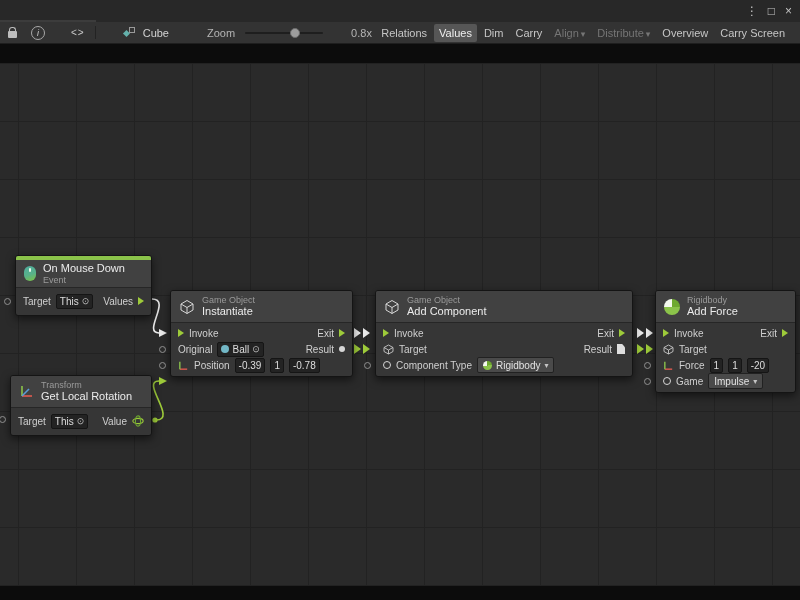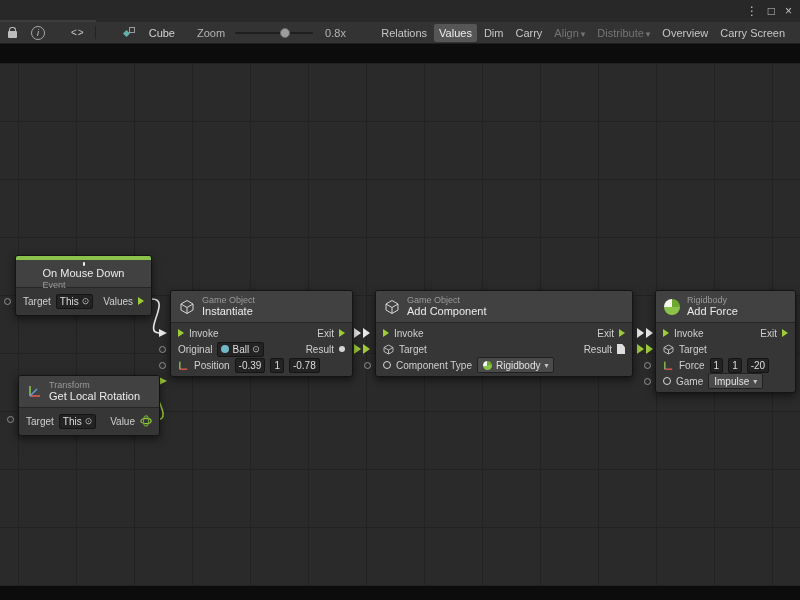--- a/index.html
+++ b/index.html
@@ -20,28 +20,28 @@
 
   
   .toolbar{position:absolute;top:22px;left:0;width:800px;height:22px;background:#333333;
     border-bottom:1px solid #1e1e1e;display:flex;align-items:center;font-size:11px;color:#bdbdbd;box-sizing:border-box;}
   .lock{width:9px;height:7px;background:#bdbdbd;position:relative;border-radius:1px;margin:3px 0 0 8px;}
   .lock::before{content:"";position:absolute;left:1px;top:-4px;width:5px;height:4px;border:1.5px solid #bdbdbd;border-bottom:none;border-radius:3px 3px 0 0;}
   .info{width:12px;height:12px;border-radius:50%;border:1px solid #a8a8a8;color:#c9c9c9;font-size:9px;font-style:italic;
     display:flex;align-items:center;justify-content:center;margin-left:14px;}
   .codeglyph{margin-left:26px;letter-spacing:1px;color:#c9c9c9;font-size:10px;}
   .tsep{width:1px;height:13px;background:#232323;margin:0 10px;}
-  .objref{display:flex;align-items:center;gap:14px;margin-left:18px;color:#d2d2d2;}
+  .objref{display:flex;align-items:center;gap:8px;margin-left:18px;color:#d2d2d2;}
   .graphref-icon{width:11px;height:11px;position:relative;}
   .graphref-icon::before{content:"";position:absolute;left:0;top:4px;width:5px;height:5px;background:#64b1ab;transform:rotate(45deg);}
   .graphref-icon::after{content:"";position:absolute;right:0;top:0;width:4px;height:4px;border:1px solid #9a9a9a;}
-  .zoomlbl{margin-left:22px;color:#b4b4b4;}
+  .zoomlbl{margin-left:38px;color:#b4b4b4;}
   .slider{width:78px;height:2px;background:#1e1e1e;border-radius:1px;position:relative;margin-left:10px;}
   .slider .handle{position:absolute;left:58%;top:-4px;width:10px;height:10px;border-radius:50%;background:#9d9d9d;border:1px solid #6c6c6c;box-sizing:border-box;}
-  .zoomval{margin-left:12px;color:#b4b4b4;}
+  .zoomval{margin-left:28px;color:#b4b4b4;}
   .tb-buttons{margin-left:auto;display:flex;align-items:center;gap:2px;padding-right:10px;}
   .tbtn{padding:3px 5px;color:#c6c6c6;border-radius:2px;white-space:nowrap;}
   .tbtn.active{background:#565656;color:#efefef;}
   .tbtn.disabled{color:#757575;}
   .tbtn .dd-arr{font-size:9px;margin-left:2px;}
 
   
   .canvas{position:absolute;top:44px;left:0;width:800px;height:556px;background:#2a2a2a;
     background-image:linear-gradient(#222222 1px,transparent 1px),linear-gradient(90deg,#222222 1px,transparent 1px);
     background-size:58px 58px;background-position:18px 19px;}
@@ -50,21 +50,21 @@
   .band.bottom{top:586px;height:14px;}
 
   .overlay{position:absolute;top:44px;left:0;width:800px;height:556px;pointer-events:none;}
 
   
   .node{position:absolute;background:#363636;border:1px solid #141414;border-radius:3px;
     box-shadow:0 3px 8px rgba(0,0,0,.55);font-size:10px;color:#cfcfcf;box-sizing:border-box;}
   .estrip{height:4px;background:#8bc34a;border-radius:2px 2px 0 0;}
   .nh{height:32px;display:flex;align-items:center;gap:7px;padding:0 8px;background:#414141;
     border-bottom:1px solid #262626;border-radius:2px 2px 0 0;box-sizing:border-box;}
-  .nh.short{height:28px;border-radius:0;flex-direction:column;}
+  .nh.short{height:28px;border-radius:0;}
   .tg{display:flex;flex-direction:column;line-height:1.2;}
   .cat{color:#9a9a9a;font-size:9px;}
   .tt{color:#ececec;font-size:11px;}
   .nb{padding:2px 0 3px 0;}
   .row{height:16px;display:flex;align-items:center;gap:5px;padding:0 7px;}
   .row.tall{height:22px;}
   .lbl{color:#d0d0d0;}
   .sp{flex:1;}
   .garr{width:0;height:0;border-style:solid;border-width:4px 0 4px 6px;border-color:transparent transparent transparent #9ecb3a;}
   .chip{display:inline-flex;align-items:center;gap:3px;background:#232323;border:1px solid #151515;border-radius:2px;
@@ -172,21 +172,21 @@
           <span class="picker">⊙</span>
         </span>
         <span class="sp"></span>
         <span class="lbl">Values</span>
         <span class="garr"></span>
       </div>
     </div>
     <span class="port" style="left:-12px;top:42px"></span>
   </div>
 
-  <div class="node" style="left:18px;top:375px;width:142px">
+  <div class="node" style="left:10px;top:375px;width:142px">
     <div class="nh">
       <svg width="15" height="15" viewBox="0 0 15 15">
         <line x1="3" y1="12" x2="13" y2="12" stroke="#e05a4f" stroke-width="1.6"></line>
         <line x1="3" y1="12" x2="3" y2="2" stroke="#8bc34a" stroke-width="1.6"></line>
         <line x1="3" y1="12" x2="10" y2="5" stroke="#5a9bd5" stroke-width="1.6"></line>
       </svg>
       <div class="tg">
         <span class="cat">Transform</span>
         <span class="tt">Get Local Rotation</span>
       </div>

